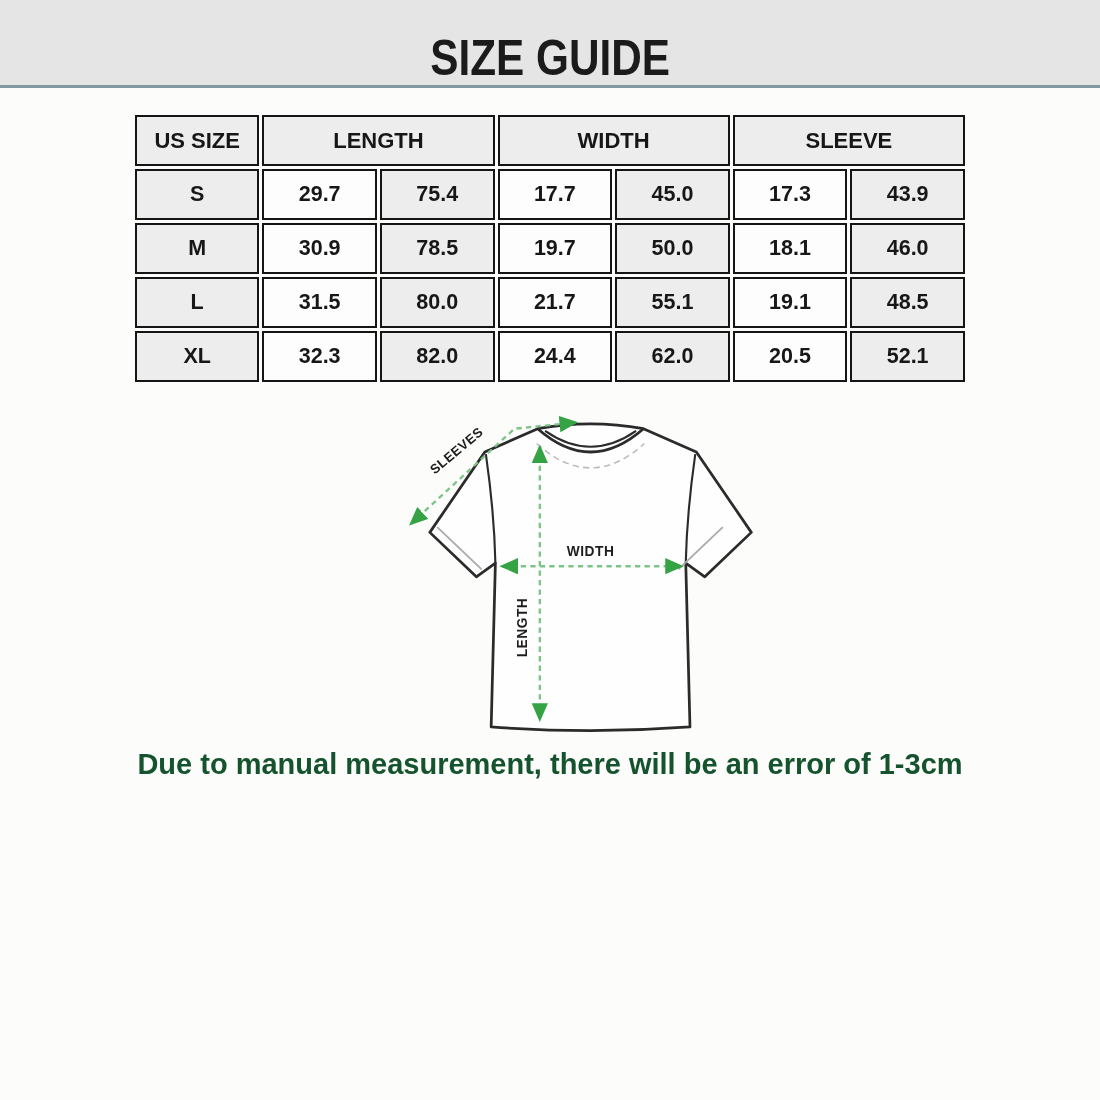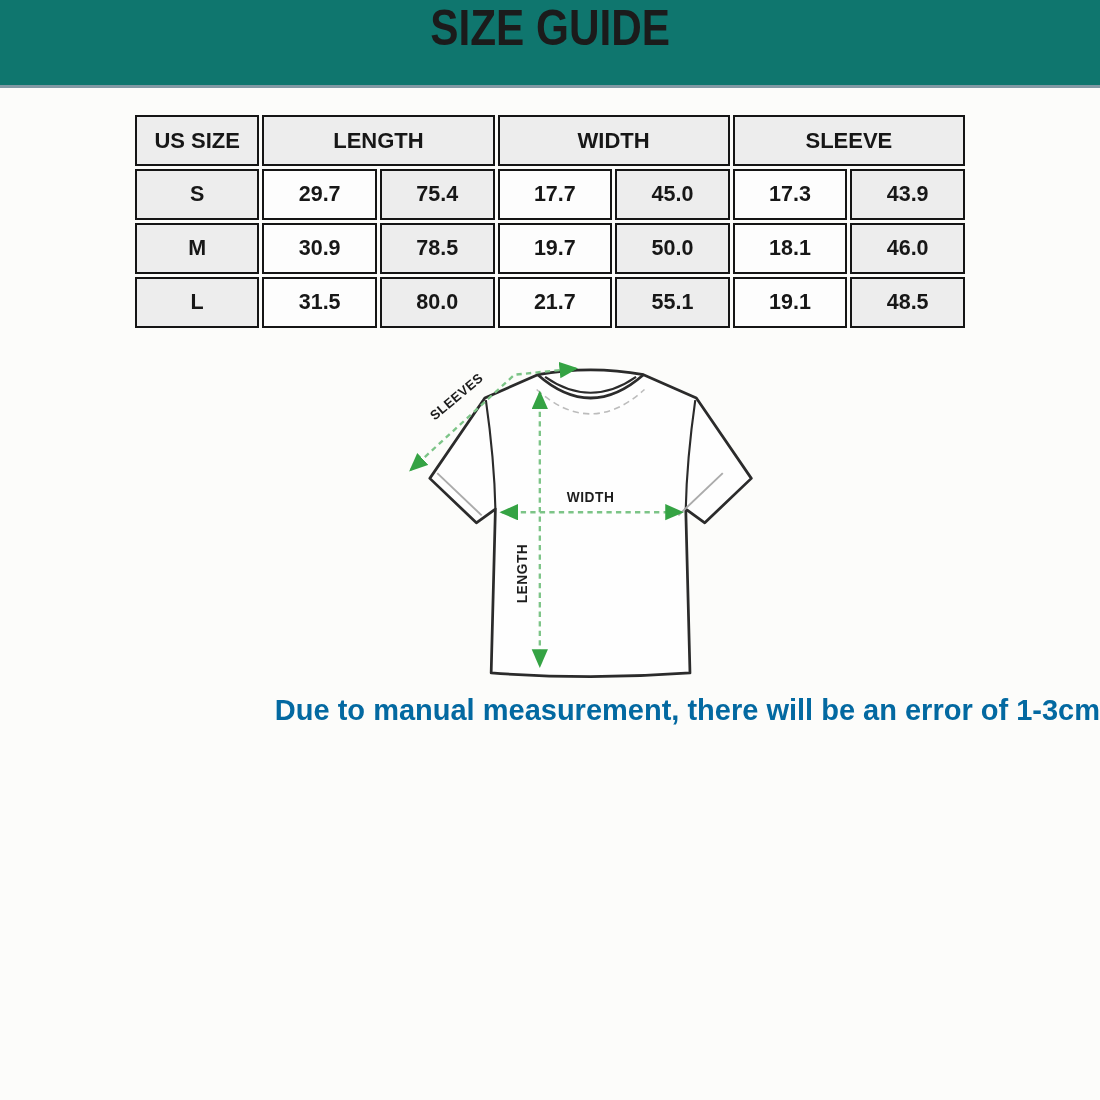--- a/index.html
+++ b/index.html
@@ -4,23 +4,23 @@
 <style>
   html,body{margin:0;padding:0;}
   body{
     width:1100px;height:1100px;overflow:hidden;
     background:#fcfcfa;
     font-family:"Liberation Sans", sans-serif;
     color:#171717;
   }
   
   .banner{
-    height:85px;background:#0f766e;
+    height:85px;background:#e5e5e5;
     border-bottom:3px solid #8299a4;
-    display:flex;align-items:flex-start;justify-content:center;
+    display:flex;align-items:flex-end;justify-content:center;
   }
   .banner .title{
     font-size:47px;font-weight:bold;color:#1b1b1b;
     letter-spacing:0px;
     transform:scale(.9,1.08);
     white-space:nowrap;
   }
   
   .table-wrap{width:836px;margin:24px auto 0 auto;}
   table.size-table{
@@ -43,23 +43,23 @@
   col.c-val{width:14.1%;}
   
   .diagram{
     width:402px;margin:12px auto 0 auto;
     position:relative;left:30px;
   }
   .diagram svg{display:block;}
   
   .footnote{
     margin-top:2px;
-    text-align:right;
+    text-align:center;
     font-size:29px;font-weight:bold;
-    color:#0369a1;
+    color:#14532d;
     letter-spacing:0px;
   }
 </style>
 </head>
 <body>
 
 <div class="banner">
   <div class="title">SIZE GUIDE</div>
 </div>
 
@@ -101,20 +101,29 @@
       </tr>
       <tr class="body-row">
         <td>L</td>
         <td>31.5</td>
         <td>80.0</td>
         <td>21.7</td>
         <td>55.1</td>
         <td>19.1</td>
         <td>48.5</td>
       </tr>
+      <tr class="body-row">
+        <td>XL</td>
+        <td>32.3</td>
+        <td>82.0</td>
+        <td>24.4</td>
+        <td>62.0</td>
+        <td>20.5</td>
+        <td>52.1</td>
+      </tr>
     </tbody>
   </table>
 </div>
 
 <div class="diagram">
   <svg width="402" height="349" viewBox="0 0 380 330">
     <defs>
       <marker id="ah" markerWidth="9" markerHeight="8" refX="7" refY="3.5" orient="auto-start-reverse">
         <path d="M0,0 L8,3.5 L0,7 Z" fill="#35a344"></path>
       </marker>

